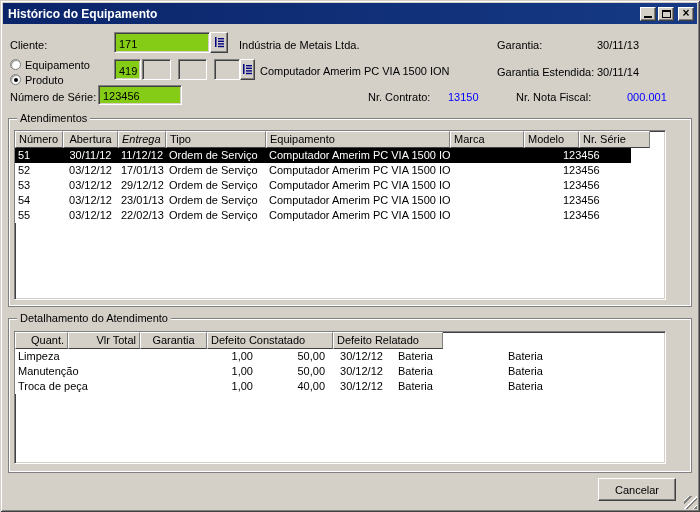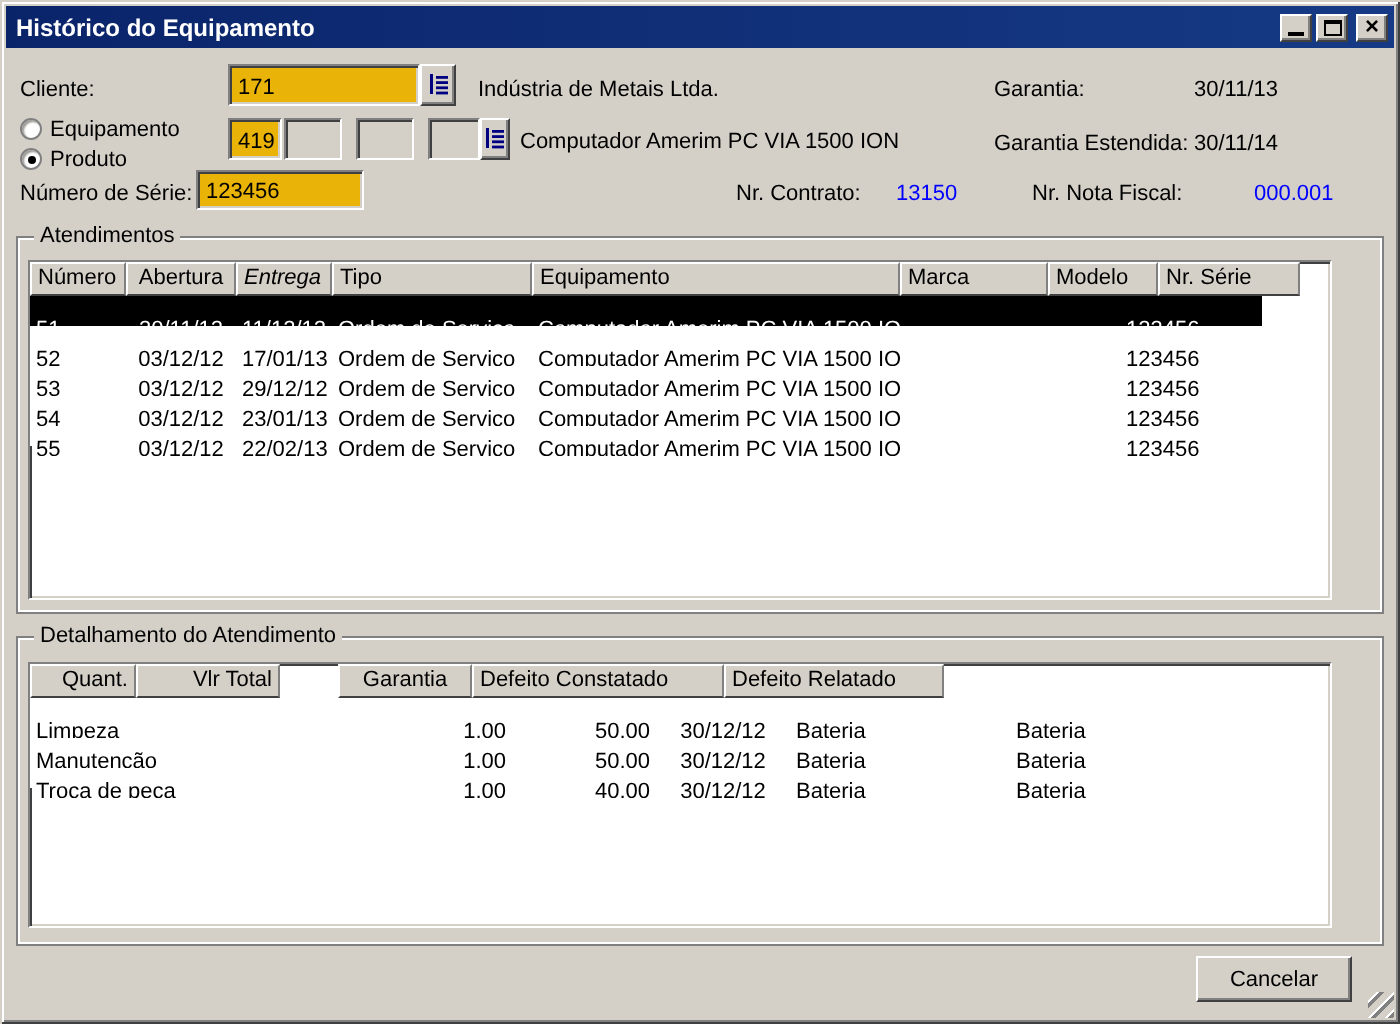--- a/index.html
+++ b/index.html
@@ -33,21 +33,21 @@
   .close-glyph{font-size:12px;font-weight:bold;line-height:10px;margin-top:-1px;}
   
   .lbl{position:absolute;white-space:nowrap;line-height:13px;}
   .blue{color:#0000ff;}
   
   .sunken{
     border:1px solid;border-color:#808080 #fff #fff #808080;
     box-shadow:inset 1px 1px 0 #404040, inset -1px -1px 0 #d4d0c8;
   }
   .tfield{
-    position:absolute;background:#eab308;height:21px;
+    position:absolute;background:#84cc16;height:21px;
     font-family:"Liberation Sans",sans-serif;font-size:11px;color:#000;
     padding:2px 3px 0 4px;outline:none;
   }
   .dfield{background:#d4d0c8;}
   .lookup-wrap{position:absolute;display:flex;}
   .lookup-wrap .tfield{position:static;}
   .lookup-btn{
     width:18px;height:21px;padding:0;margin:0;background:#d4d0c8;
     border:1px solid;border-color:#fff #404040 #404040 #fff;
     box-shadow:inset -1px -1px 0 #808080;
@@ -76,21 +76,21 @@
   
   .grid{position:absolute;background:#fff;overflow:hidden;z-index:3;}
   .grid-head{display:flex;width:616px;height:17px;}
   .grid-hcell{
     height:17px;line-height:14px;padding:0 3px;background:#d4d0c8;
     border:1px solid;border-color:#fff #808080 #404040 #fff;
     overflow:hidden;white-space:nowrap;flex:0 0 auto;
   }
   .grid-row{display:flex;width:616px;height:15px;line-height:15px;background:#fff;}
   .grid-row.selected{background:#000;color:#fff;}
-  .grid-cell{padding:10px 3px;overflow:hidden;white-space:nowrap;flex:0 0 auto;}
+  .grid-cell{padding:0 3px;overflow:hidden;white-space:nowrap;flex:0 0 auto;}
   
   .btn{
     position:absolute;background:#d4d0c8;
     border:1px solid;border-color:#fff #404040 #404040 #fff;
     box-shadow:inset -1px -1px 0 #808080;
     font-family:"Liberation Sans",sans-serif;font-size:11px;color:#000;
     cursor:default;
   }
   .resize-grip{
     position:absolute;left:684px;top:496px;width:13px;height:13px;
@@ -263,21 +263,21 @@
       </div>
     </div>
 
   <div class="group" id="group-det">
     <span class="legend">Detalhamento do Atendimento</span>
   </div>
   <div class="grid sunken" id="grid-det">
       <div class="grid-head">
         <div class="grid-hcell" style="width: 53px; text-align: right;">Quant.</div>
         <div class="grid-hcell" style="width: 72px; text-align: right;">Vlr Total</div>
-        <div class="grid-hcell" style="width: 67px; text-align: center; margin-left: 29px;">Garantia</div>
+        <div class="grid-hcell" style="width: 67px; text-align: center;">Garantia</div>
         <div class="grid-hcell" style="width: 126px; text-align: left;">Defeito Constatado</div>
         <div class="grid-hcell" style="width: 110px; text-align: left;">Defeito Relatado</div>
       </div>
       <div class="grid-row">
         <div class="grid-cell" style="width: 188px; text-align: left;">Limpeza</div>
         <div class="grid-cell" style="width: 53px; text-align: right;">1,00</div>
         <div class="grid-cell" style="width: 72px; text-align: right;">50,00</div>
         <div class="grid-cell" style="width: 67px; text-align: center;">30/12/12</div>
         <div class="grid-cell" style="width: 110px; text-align: left;">Bateria</div>
         <div class="grid-cell" style="width: 126px; text-align: left;">Bateria</div>

